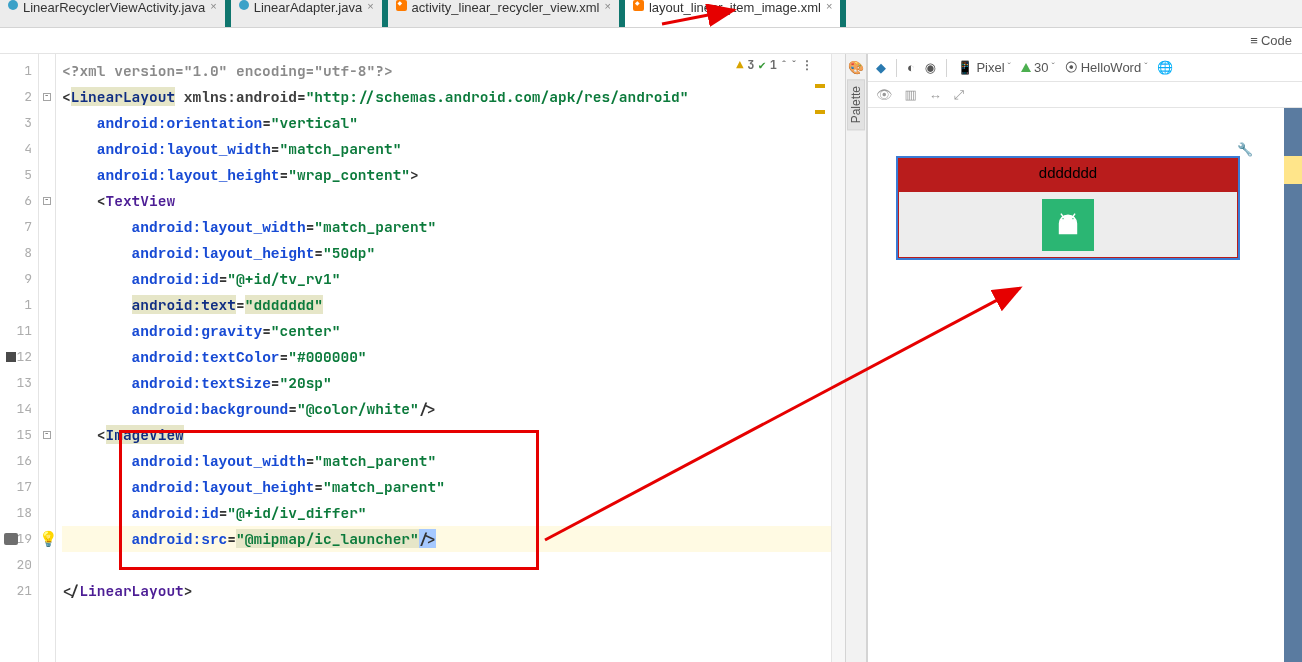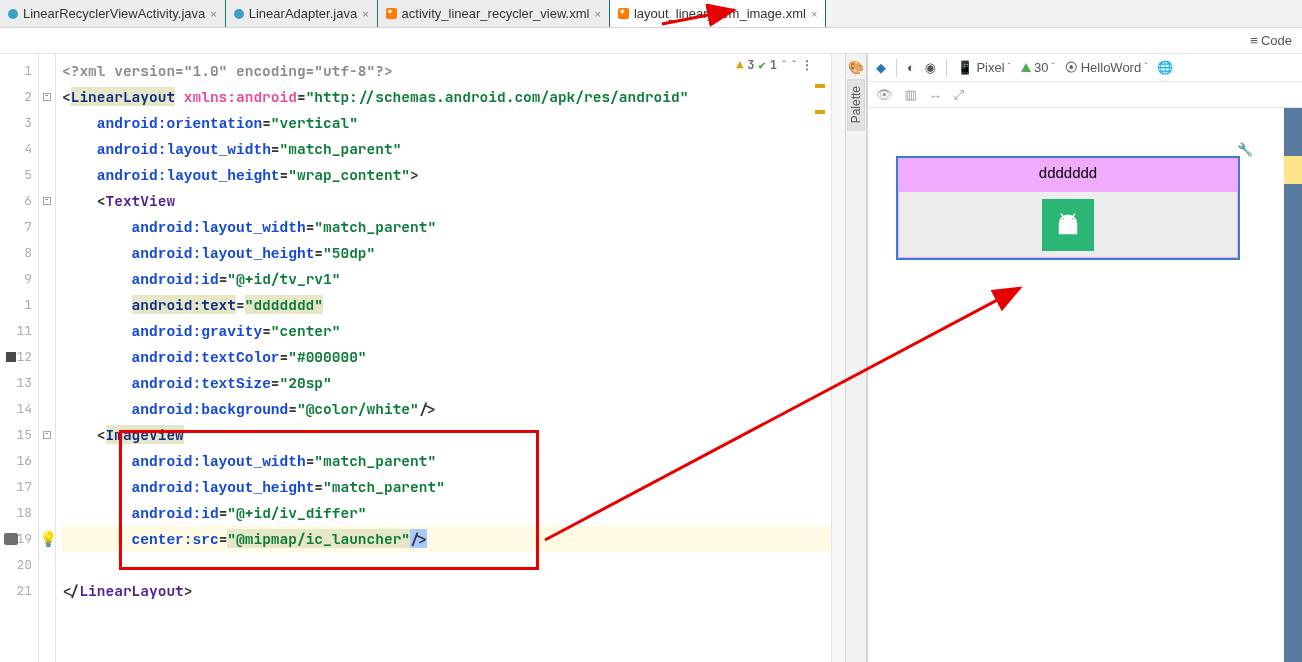--- a/index.html
+++ b/index.html
@@ -1,18 +1,18 @@
 <!DOCTYPE html>
 <html><head>
 <meta charset="utf-8">
 <style>
   * { margin: 0; padding: 0; box-sizing: border-box; }
   body { font-family: -apple-system, "Segoe UI", Arial, sans-serif; font-size: 13px; background: #fff; color: #333; width: 1302px; height: 662px; overflow: hidden; position: relative; }
   .tabs { display: flex; align-items: center; height: 28px; border-bottom: 1px solid #d4d4d4; background: #f2f2f2; position: relative; z-index: 3; }
-  .tab { display: flex; align-items: center; padding: 0 8px; height: 100%; border-right: 1px solid #0f766e; gap: 5px; cursor: pointer; background: #ececec; }
+  .tab { display: flex; align-items: flex-start; padding: 0 8px; height: 100%; border-right: 6px solid #0f766e; gap: 5px; cursor: pointer; background: #ececec; }
   .tab.active { background: #fff; }
   .tab .dot { width: 10px; height: 10px; border-radius: 50%; display: inline-block; }
   .tab .xml-ic { width: 11px; height: 11px; background: #ff7b00; border-radius: 2px; position: relative; }
   .tab .xml-ic::after { content: "◆"; color:#fff; font-size:6px; position:absolute; top:-1px; left:2px; }
   .tab .close { color:#888; font-size:11px; }
   .tab-hl { position:absolute; border:3px solid #e60000; pointer-events:none; }
   .toolbar2 { height: 26px; display:flex; justify-content:flex-end; align-items:center; padding-right:10px; border-bottom:1px solid #e4e4e4; color:#555; gap:5px; }
   .main { display:flex; height: calc(100% - 54px); }
   .gutter { width:38px; background:#fff; text-align:right; color:#adadad; font-family:"JetBrains Mono","Consolas",monospace; font-size:13px; padding-top:4px; }
   .gutter div { height:26px; line-height:26px; padding-right:6px; position:relative; }
@@ -22,38 +22,38 @@
   .fold div { height:26px; position:relative; }
   .fold .m { position:absolute; left:4px; top:9px; width:8px; height:8px; border:1px solid #a4a4a4; background:#fff; }
   .fold .m::after { content:"-"; position:absolute; top:-5px; left:1px; font-size:10px; color:#777; }
   .fold .bulb { position:absolute; left:0; top:4px; font-size:15px; }
   .code { flex:1; font-family:"JetBrains Mono","Consolas",monospace; font-size:14.5px; padding-top:4px; padding-left:6px; position:relative; font-weight:600; }
   .code .ln { height:26px; line-height:26px; white-space:pre; }
   .code .ln.cursor { background:#fffae3; }
   .t-decl { color:#8a8a8a; }
   .t-tag { color:#4c1d95; }
   .t-tag-hl { color:#0f2d82; background:#e6e6c8; }
-  .t-ns { color:#ec4899; }
+  .t-ns { color:#404040;font-family:Liberation Mono, monospace; }
   .t-attr { color:#174ad4;font-family:Liberation Mono, monospace; }
   .t-attr-hl { color:#0f2d82; background:#e6e6c8; }
   .t-str { color:#0b7a3b; }
   .t-str-hl { color:#0b7a3b; background:#e6e6c8; }
   .t-pun { color:#333; }
   .sel { background:#a6c9ff; }
   .rmark { position:absolute; right:6px; width:10px; height:4px; }
   .right-strip { width:14px; background:#f7f7f7; border-left:1px solid #e4e4e4; position:relative; }
   .warn-row { position:absolute; right:18px; top:3px; display:flex; align-items:center; gap:4px; font-size:12px; color:#6b6b6b; }
   .vtab { width:22px; background:#f2f2f2; border-left:1px solid #d4d4d4; border-right:1px solid #d4d4d4; display:flex; flex-direction:column; align-items:center; padding-top:6px; gap:4px; color:#555; }
   .vtab .lbl { writing-mode:vertical-rl; transform:rotate(180deg); font-size:12px; background:#e2e2e2; padding:6px 1px; border:1px solid #d4d4d4; }
   .preview { flex:0 0 435px; display:flex; flex-direction:column; border-left:1px solid #d4d4d4; }
   .ptool1 { height:28px; border-bottom:1px solid #e4e4e4; display:flex; align-items:center; padding:0 8px; gap:10px; color:#555; }
   .ptool1 .sep { width:1px; height:18px; background:#d4d4d4; }
   .ptool2 { height:26px; border-bottom:1px solid #e4e4e4; display:flex; align-items:center; padding:0 8px; gap:12px; color:#9a9a9a; }
   .pcanvas { flex:1; background:#fff; position:relative; }
-  .device { position:absolute; left:28px; top:48px; width:344px; height:104px; border:2px solid #3a7bd5; background:#f0abfc; }
+  .device { position:absolute; left:28px; top:48px; width:344px; height:104px; border:2px solid #3a7bd5; background:#b91c1c; }
   .device .txt { text-align:center; font-size:15px; color:#000; padding-top:6px; }
   .device .imgslot { position:absolute; left:1px; right:1px; top:34px; bottom:1px; background:#ededed; display:flex; align-items:center; justify-content:center; }
   .android-ic { width:52px; height:52px; background:#2bb673; position:relative; display:flex; align-items:center; justify-content:center; }
   .android-ic svg { width:34px; height:34px; }
   .wrench { position:absolute; right:48px; top:34px; color:#777; font-size:13px; }
   .minimap { position:absolute; right:0; top:0; width:18px; height:100%; background:#5a7ba0; }
   .minimap::before { content:""; position:absolute; right:0; top:48px; width:18px; height:28px; background:#ffe58a; }
   .red-box { position:absolute; border:3px solid #e60000; pointer-events:none; z-index:5; }
   svg.arrow { position:absolute; pointer-events:none; z-index:6; }
   .chev { font-size:10px; color:#7a7a7a; }
@@ -170,21 +170,21 @@
     <div class="ln">        <span class="t-attr">android:id</span><span class="t-pun">=</span><span class="t-str">"@+id/tv_rv1"</span></div>
     <div class="ln">        <span class="t-attr-hl">android:text</span><span class="t-pun">=</span><span class="t-str-hl">"ddddddd"</span></div>
     <div class="ln">        <span class="t-attr">android:gravity</span><span class="t-pun">=</span><span class="t-str">"center"</span></div>
     <div class="ln">        <span class="t-attr">android:textColor</span><span class="t-pun">=</span><span class="t-str">"#000000"</span></div>
     <div class="ln">        <span class="t-attr">android:textSize</span><span class="t-pun">=</span><span class="t-str">"20sp"</span></div>
     <div class="ln">        <span class="t-attr">android:background</span><span class="t-pun">=</span><span class="t-str">"@color/white"</span><span class="t-pun">/&gt;</span></div>
     <div class="ln">    <span class="t-pun">&lt;</span><span class="t-tag-hl">ImageView</span></div>
     <div class="ln">        <span class="t-attr">android:layout_width</span><span class="t-pun">=</span><span class="t-str">"match_parent"</span></div>
     <div class="ln">        <span class="t-attr">android:layout_height</span><span class="t-pun">=</span><span class="t-str">"match_parent"</span></div>
     <div class="ln">        <span class="t-attr">android:id</span><span class="t-pun">=</span><span class="t-str">"@+id/iv_differ"</span></div>
-    <div class="ln cursor">        <span class="t-attr">center:src</span><span class="t-pun">=</span><span class="t-str-hl">"@mipmap/ic_launcher"</span><span class="t-pun sel">/&gt;</span></div>
+    <div class="ln cursor">        <span class="t-attr">android:src</span><span class="t-pun">=</span><span class="t-str-hl">"@mipmap/ic_launcher"</span><span class="t-pun sel">/&gt;</span></div>
     <div class="ln"> </div>
     <div class="ln"><span class="t-pun">&lt;/</span><span class="t-tag">LinearLayout</span><span class="t-pun">&gt;</span></div>
   </div>
 
   <div class="right-strip"></div>
 
   <div class="vtab">
     <span>🎨</span>
     <span class="lbl">Palette</span>
   </div>

